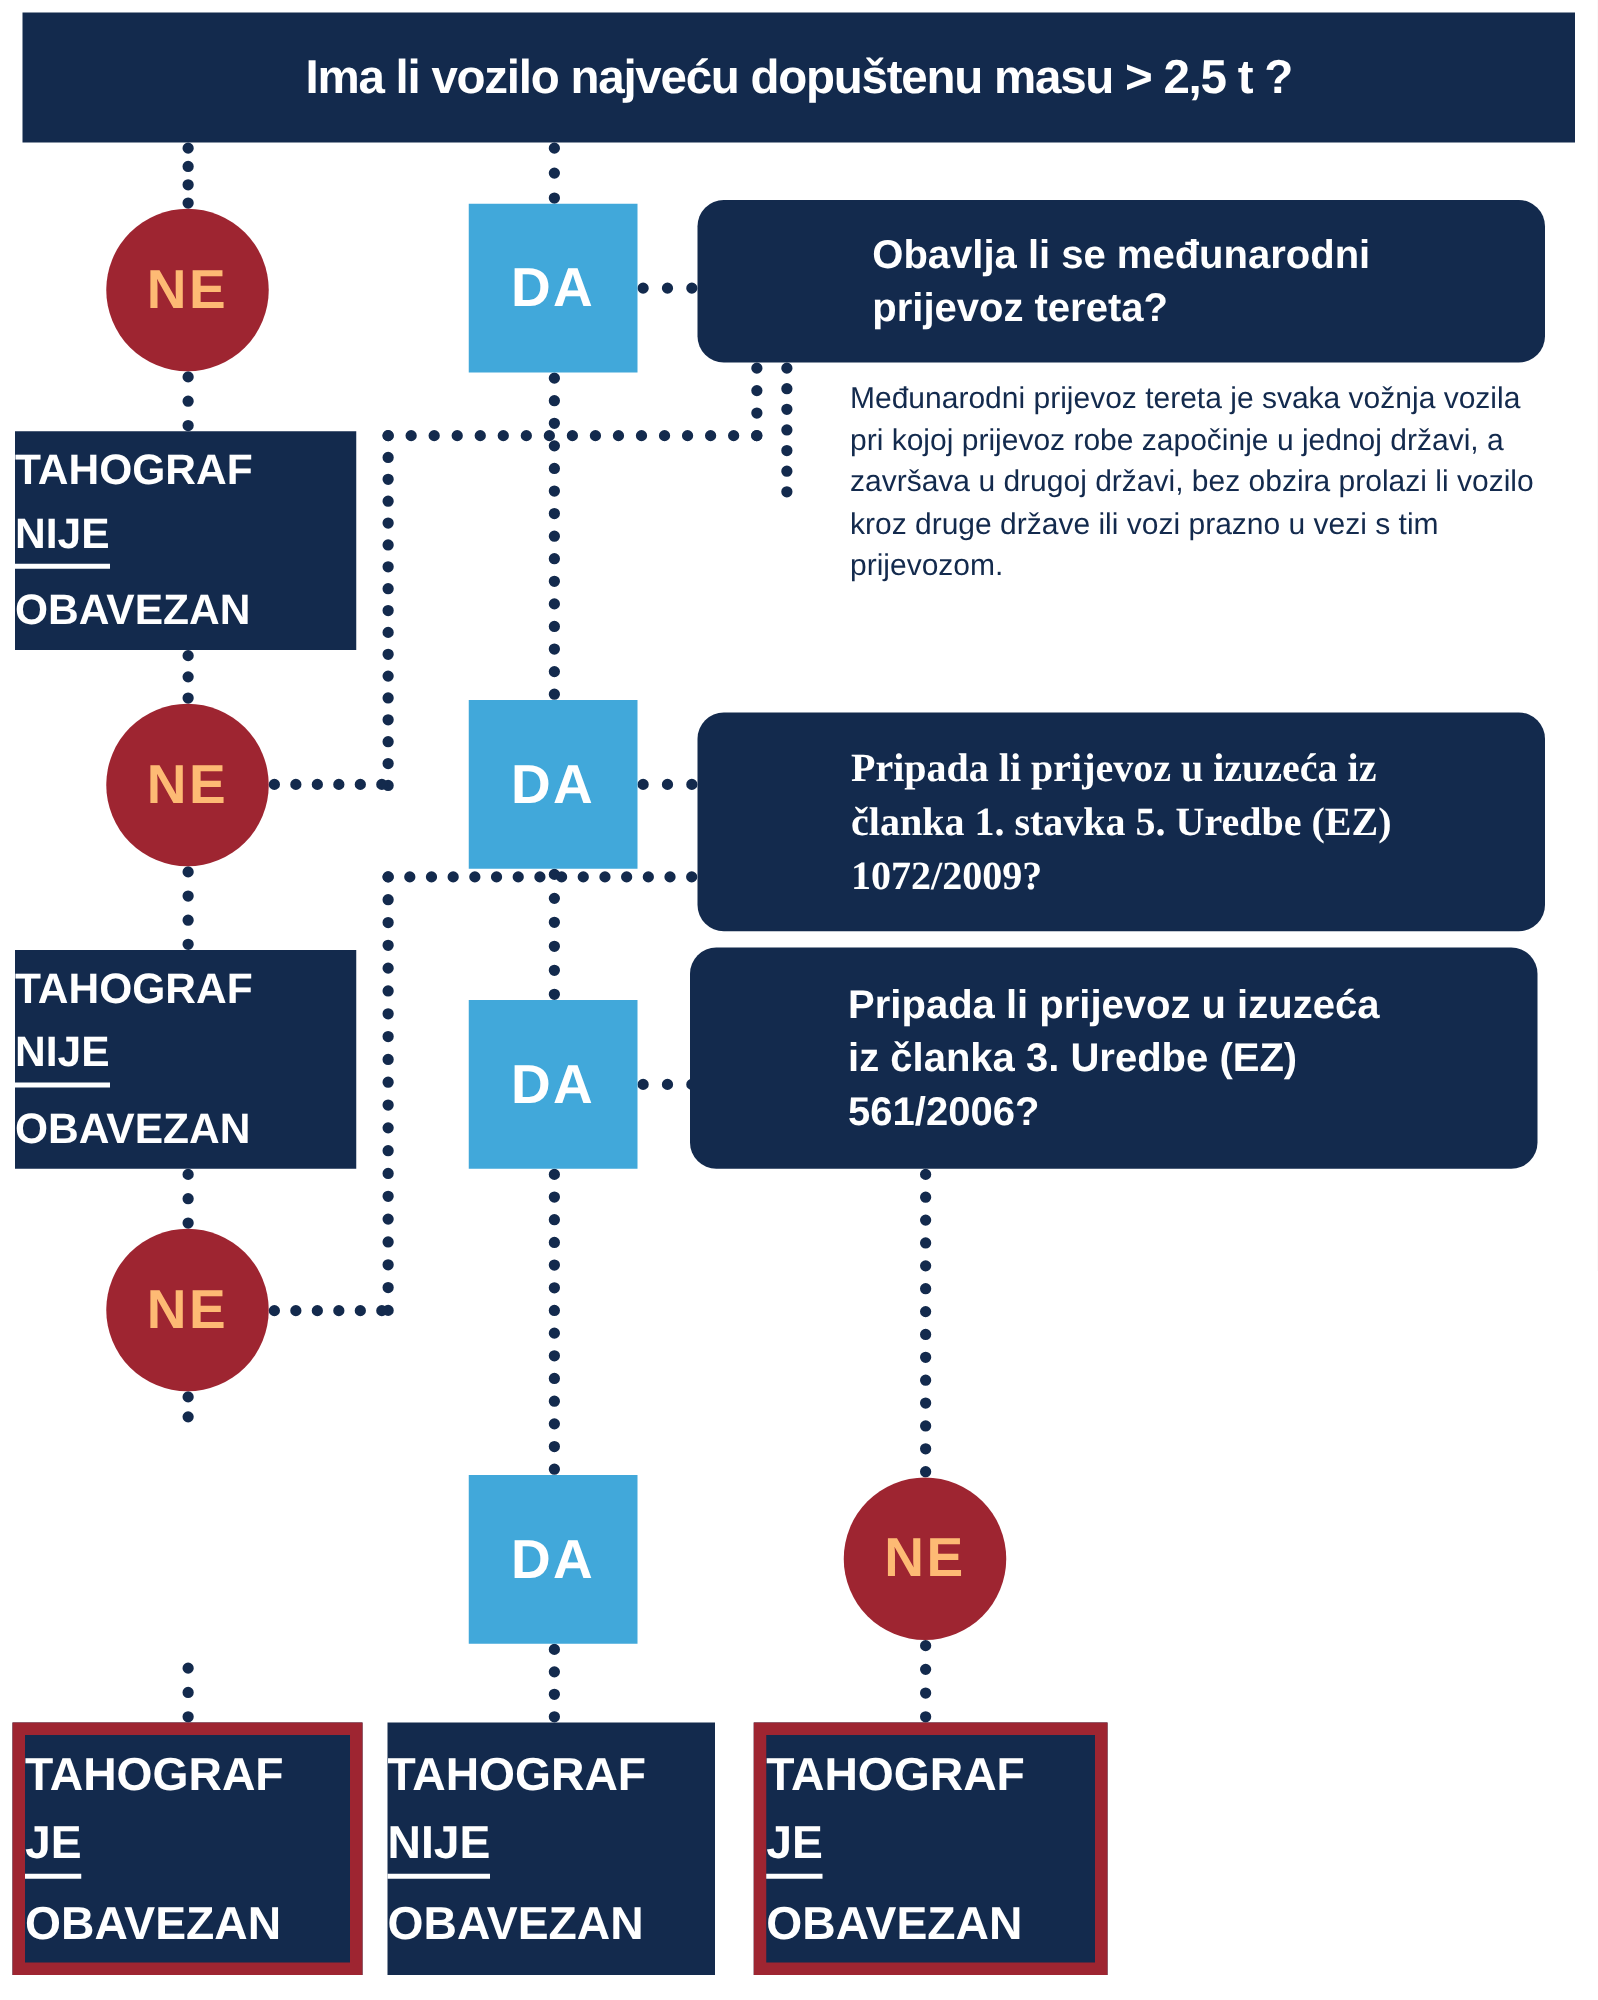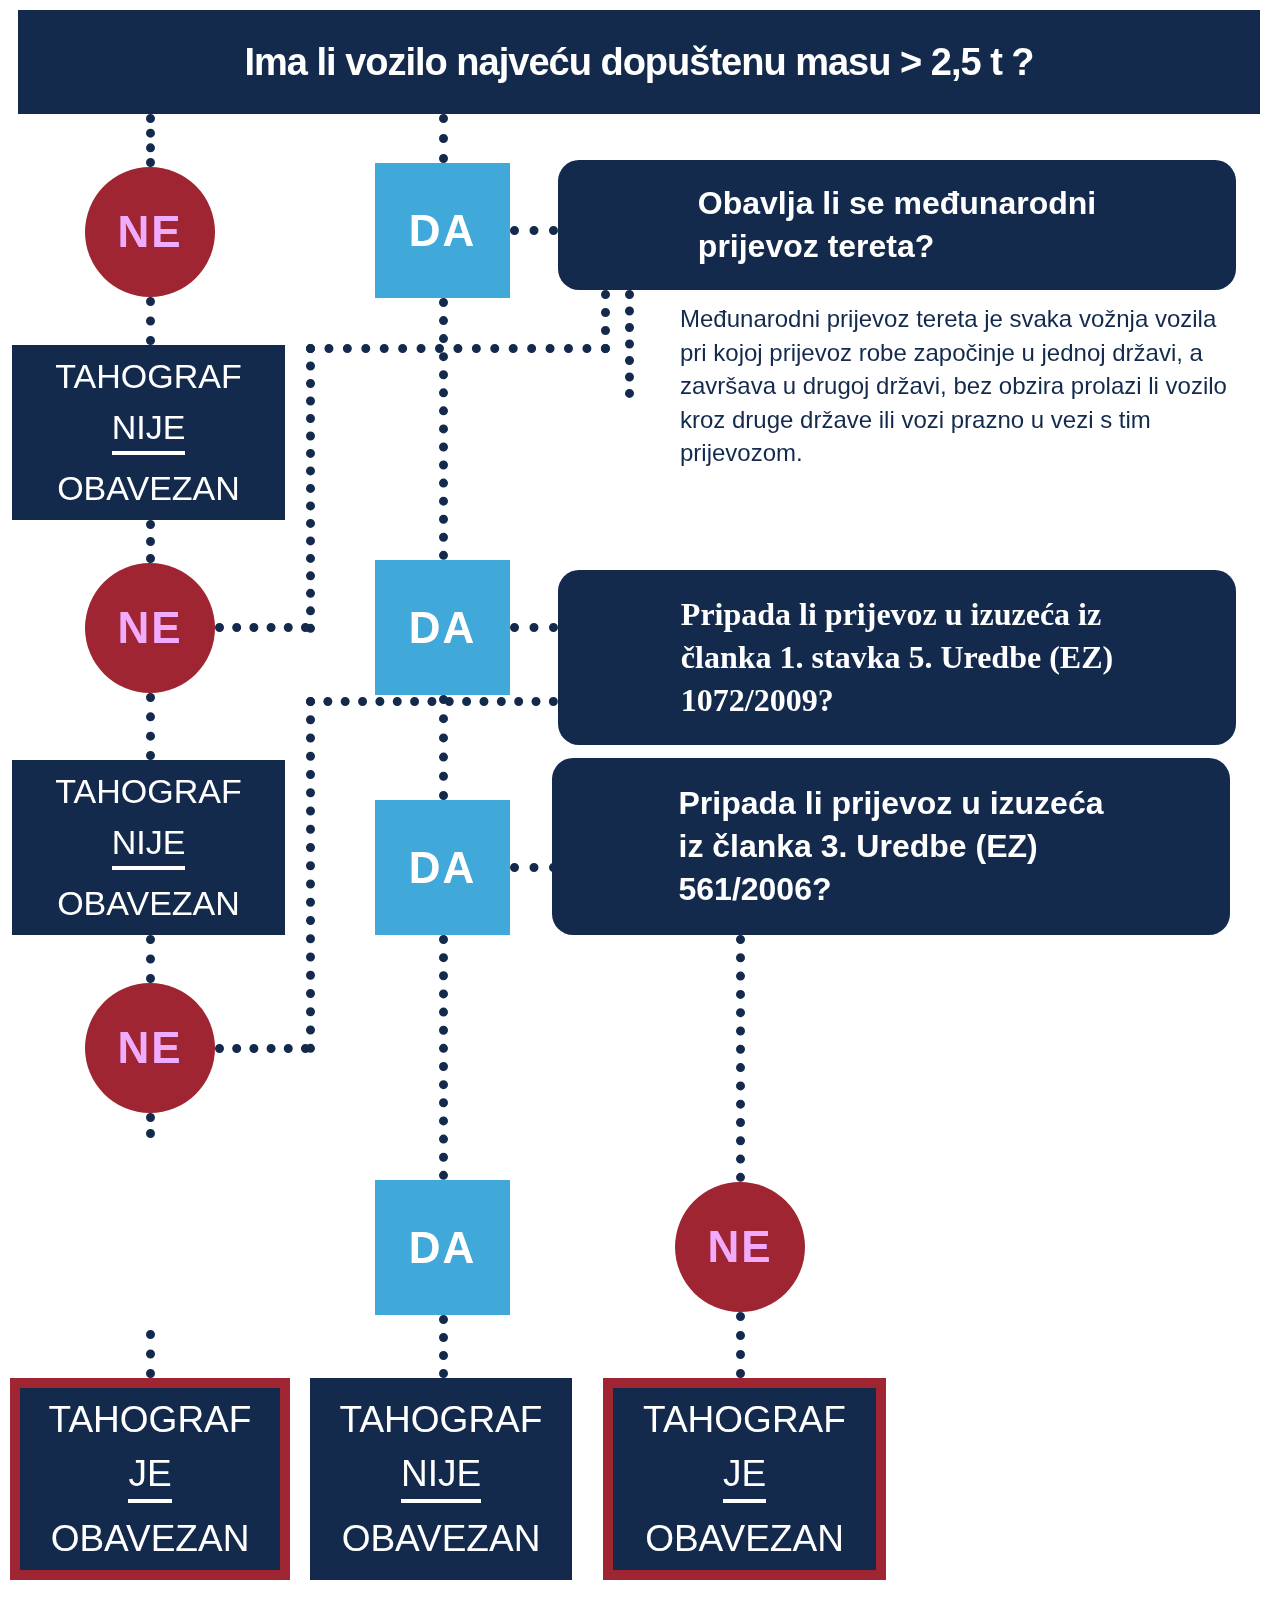--- a/index.html
+++ b/index.html
@@ -41,21 +41,21 @@
   }
   .title-banner span{
     color:#fff;font-weight:bold;font-size:38px;letter-spacing:-1px;
     white-space:nowrap;
   }
   
   .ne-circle{
     position:absolute;width:130px;height:130px;border-radius:50%;
     background:var(--red);
     display:flex;align-items:center;justify-content:center;
-    color:#f0abfc;font-weight:bold;font-size:44px;letter-spacing:2px;
+    color:#fdba74;font-weight:bold;font-size:44px;letter-spacing:2px;
   }
   
   .da-square{
     position:absolute;width:135px;height:135px;
     background:var(--blue);
     display:flex;align-items:center;justify-content:center;
     color:#fff;font-weight:bold;font-size:44px;letter-spacing:2px;
   }
   
   .q-box{
@@ -64,22 +64,22 @@
     text-align:left;
     border-radius:21px;
   }
   .q-box span{
     color:#fff;font-weight:bold;font-size:32px;line-height:1.35;
     white-space:pre-line;
   }
   
   .result-box{
     position:absolute;background:var(--navy);
-    display:flex;flex-direction:column;align-items:center;justify-content:center;
-    text-align:center;color:#fff;font-weight:normal;
+    display:flex;flex-direction:column;align-items:flex-start;justify-content:center;
+    text-align:center;color:#fff;font-weight:bold;
   }
   .result-box span{display:block;line-height:1.5;}
   .result-box .u{
     line-height:1.15;
     border-bottom:4px solid #fff;
     padding-bottom:3px;
     margin:6px 0 8px 0;
   }
   .result-small{font-size:34px;}
   .result-big{font-size:37px;}

